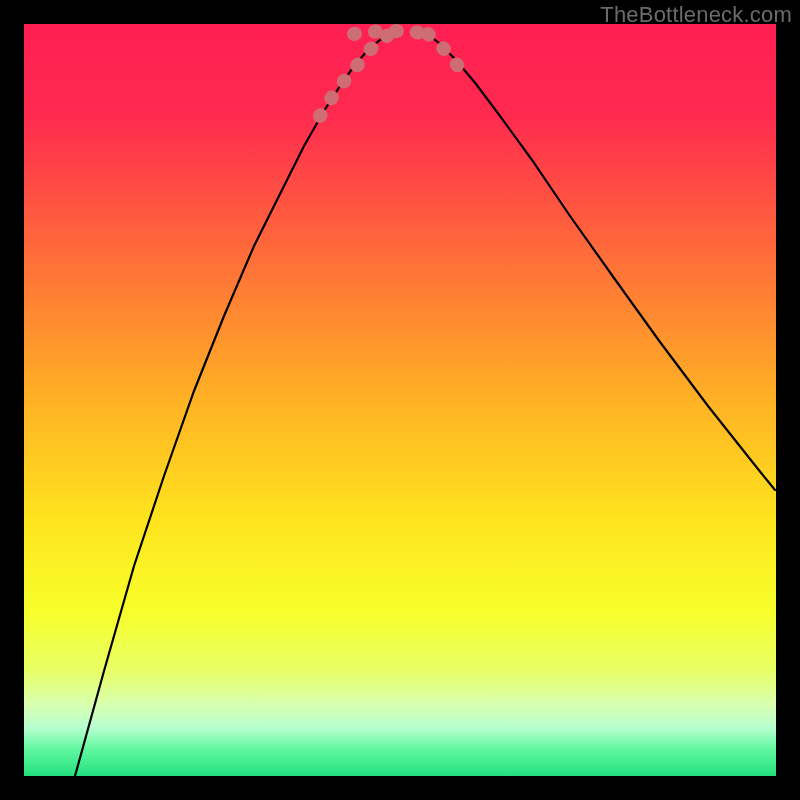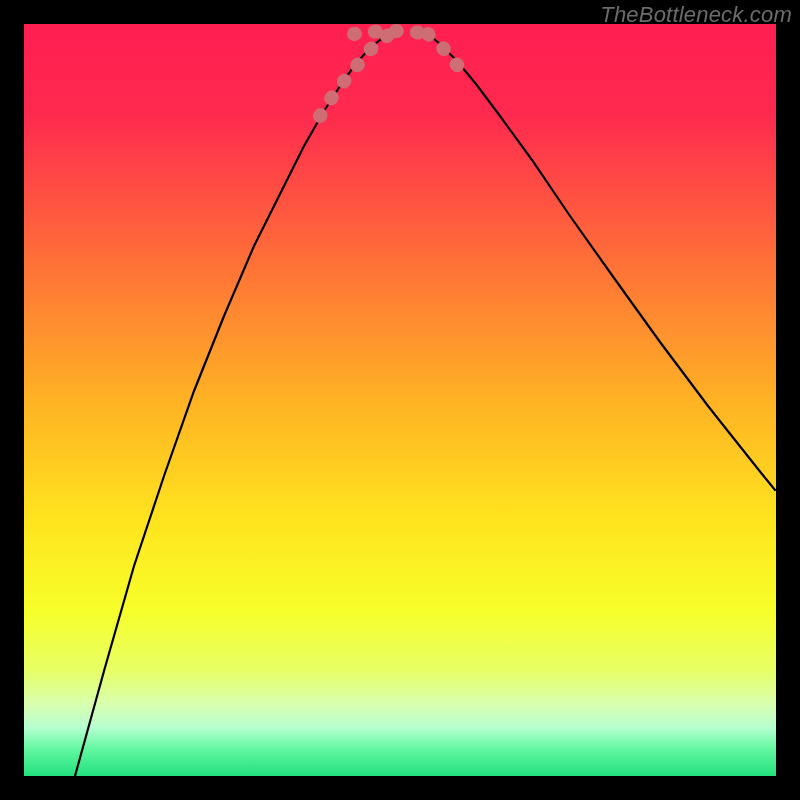--- a/index.html
+++ b/index.html
@@ -29,21 +29,20 @@
     inset: 0;
   }
   .watermark {
     position: absolute;
     top: 2px;
     right: 8px;
     color: #6b6b6b;
     font-size: 22px;
     letter-spacing: 0.2px;
     font-weight: 500;
-    font-style: italic;
   }
   svg.curves {
     position: absolute;
     inset: 0;
   }
 </style>
 </head>
 <body>
 
 <div class="frame">

